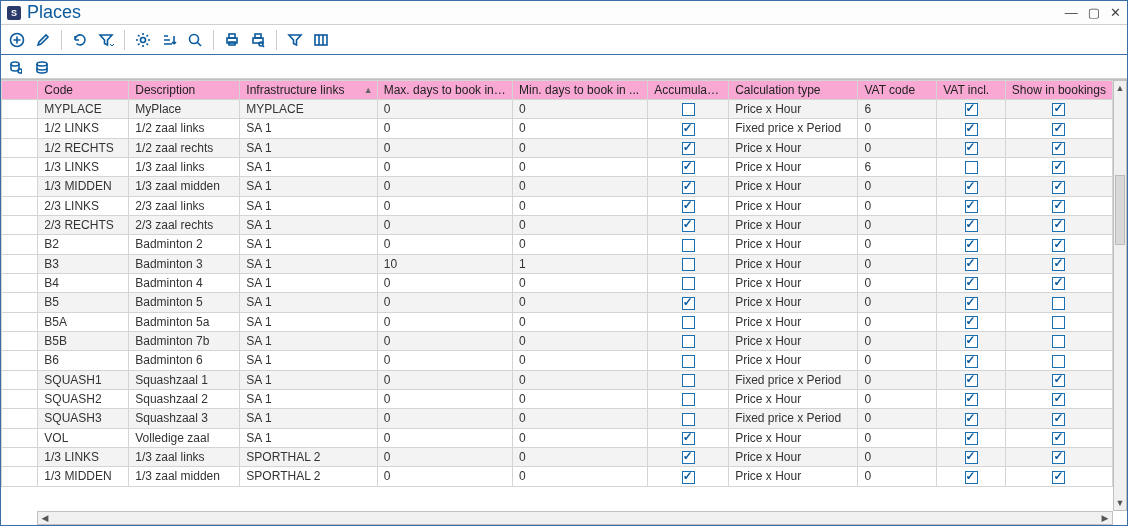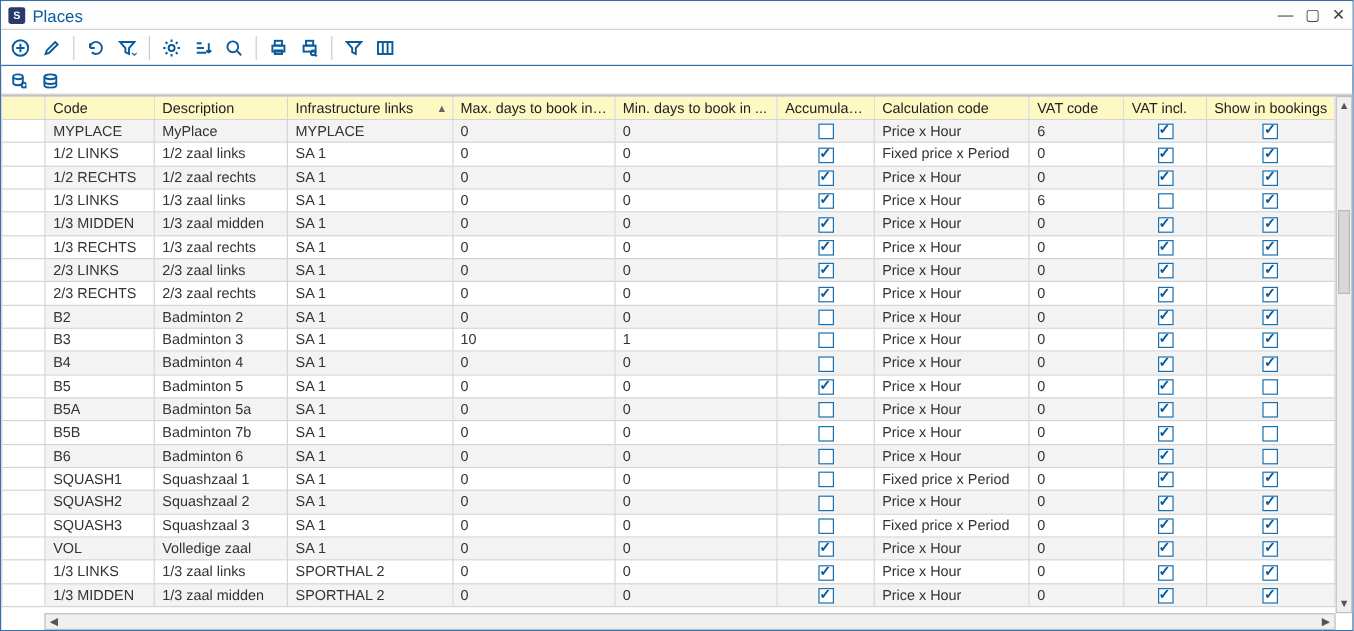--- a/index.html
+++ b/index.html
@@ -31,21 +31,21 @@
     background: #2a3a6a;
     border-radius: 2px;
     margin-right: 6px;
     display:inline-flex;align-items:center;justify-content:center;
   }
   .titlebar .app-icon::before{
     content:"S"; color:#fff; font-size:9px; font-weight:bold;
   }
   .titlebar .title {
     color: #0a5a9e;
-    font-size: 14px;
+    font-size: 18px;
     flex: 1;
   }
   .win-controls { display:flex; gap:10px; color:#444; font-size:13px; }
   .win-controls span { cursor:pointer; }
   .toolbar {
     height: 30px;
     display:flex;
     align-items:center;
     gap:2px;
     padding: 0 4px;
@@ -111,21 +111,21 @@
     border:1px solid #d4d4d4;
     padding:2px 6px;
     height:18px;
     overflow:hidden;
     white-space:nowrap;
     text-overflow:ellipsis;
     text-align:left;
     font-size:12px;
   }
   table.grid th {
-    background:#fef9c3;
+    background:#f9a8d4;
     font-weight:normal;
     color:#222;
     position:relative;
   }
   table.grid th .sort-ind{
     position:absolute; right:4px; top:50%; transform:translateY(-50%);
     font-size:9px; color:#666;
   }
   .rowhandle { width:36px; background:#fff; }
   tbody tr:nth-child(odd) td { background:#f3f3f3; }
@@ -287,21 +287,21 @@
         </colgroup>
         <thead>
           <tr>
             <th class="rowhandle"></th>
             <th>Code</th>
             <th>Description</th>
             <th><span>Infrastructure links</span><span class="sort-ind">▲</span></th>
             <th>Max. days to book in ...</th>
             <th>Min. days to book in ...</th>
             <th>Accumulate...</th>
-            <th>Calculation code</th>
+            <th>Calculation type</th>
             <th>VAT code</th>
             <th>VAT incl.</th>
             <th>Show in bookings</th>
           </tr>
         </thead>
         <tbody id="grid-body">
         <tr>
               <td class="rowhandle"></td>
               <td>MYPLACE</td>
               <td>MyPlace</td>
@@ -350,33 +350,20 @@
               <td class="center"><span class="chk checked"></span></td>
               <td>Price x Hour</td>
               <td>6</td>
               <td class="center"><span class="chk"></span></td>
               <td class="center"><span class="chk checked"></span></td>
             </tr>
             <tr>
               <td class="rowhandle"></td>
               <td>1/3 MIDDEN</td>
               <td>1/3 zaal midden</td>
-              <td>SA 1</td>
-              <td>0</td>
-              <td>0</td>
-              <td class="center"><span class="chk checked"></span></td>
-              <td>Price x Hour</td>
-              <td>0</td>
-              <td class="center"><span class="chk checked"></span></td>
-              <td class="center"><span class="chk checked"></span></td>
-            </tr>
-            <tr>
-              <td class="rowhandle"></td>
-              <td>1/3 RECHTS</td>
-              <td>1/3 zaal rechts</td>
               <td>SA 1</td>
               <td>0</td>
               <td>0</td>
               <td class="center"><span class="chk checked"></span></td>
               <td>Price x Hour</td>
               <td>0</td>
               <td class="center"><span class="chk checked"></span></td>
               <td class="center"><span class="chk checked"></span></td>
             </tr>
             <tr>

